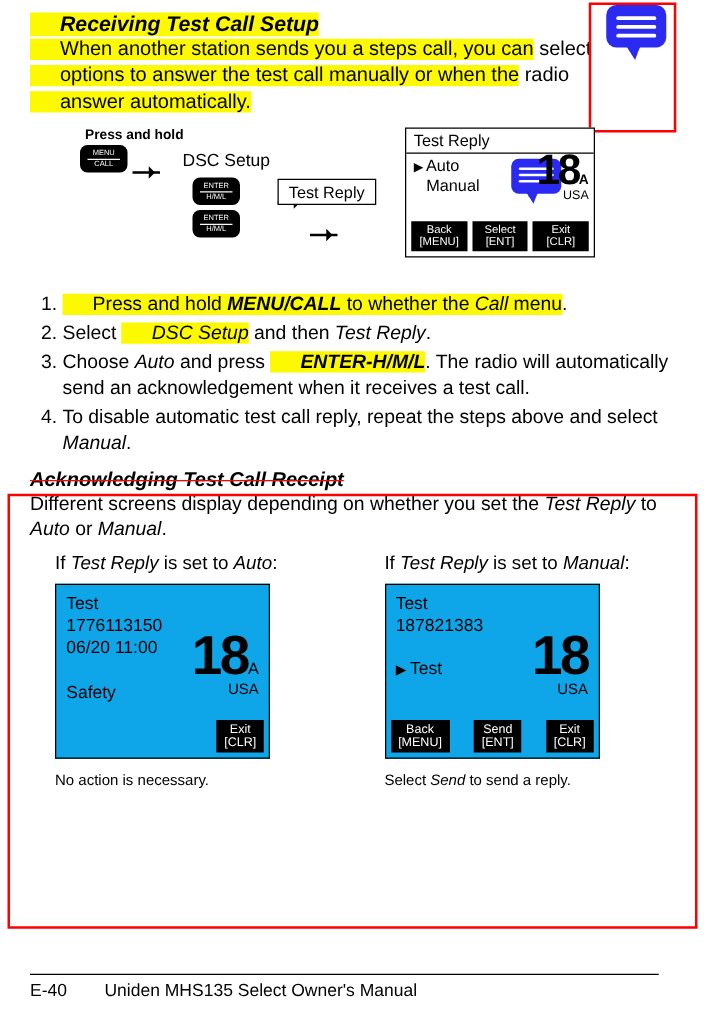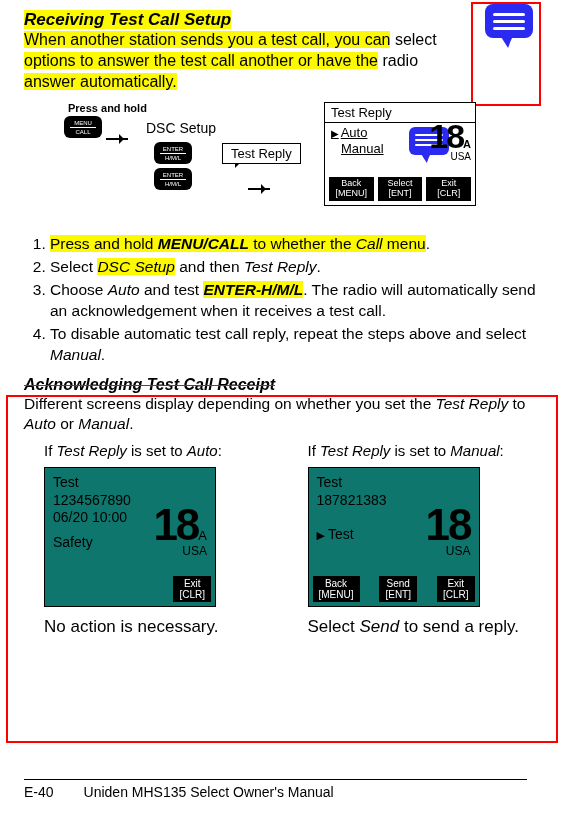--- a/index.html
+++ b/index.html
@@ -13,21 +13,21 @@
     font-family: Arial, Helvetica, sans-serif;
     font-size:15px;
     color:#000;
     position:relative;
     box-sizing:border-box;
   }
   .page{
     padding:10px 24px 0 24px;
     box-sizing:border-box;
   }
-  .hl{background:var(--hl);}
+  .hl{background:var(--hl);padding-left:24px;}
   .title{
     font-weight:bold;
     font-style:italic;
     font-size:17px;
   }
   .intro{
     font-size:16px;
     line-height:1.3;
     margin-bottom:10px;
   }
@@ -131,21 +131,21 @@
   }
   .lcd-header{
     font-size:13px; padding:2px 6px; border-bottom:1px solid #000;
   }
   .lcd-body{
     position:relative;
     height:48px;
     padding:2px 6px;
     font-size:13px;
   }
-  .lcd-body .opt{ line-height:1.2;text-decoration:underline; }
+  .lcd-body .opt{ line-height:1.2; }
   .lcd-body .tri{ font-size:10px; margin-right:2px; }
   .channel{
     position:absolute; right:4px; top:-4px;
     font-family: Arial, sans-serif;
     font-weight:bold;
   }
   .channel .big{ font-size:34px; line-height:1; letter-spacing:-2px;}
   .channel .sub{ font-size:11px; vertical-align:baseline;}
   .channel .usa{ display:block; font-size:10px; text-align:right; font-weight:normal; margin-top:-2px;}
   .lcd-buttons{
@@ -199,52 +199,52 @@
     margin-top:8px;
     padding-left:20px;
     align-items:center;
   }
   .col{ flex:1; }
   .col-cap{ font-size:15px; margin-bottom:8px; }
 
   .lcd-big{
     width:170px;
     border:1px solid #000;
-    background:#0f766e;
+    background:#0ea5e9;
   }
   .lcd-big .body{
     position:relative;
     padding:6px 8px 4px 8px;
     font-size:14px;
     height:108px;
     box-sizing:border-box;
   }
   .lcd-big .line{ line-height:1.25;}
   .lcd-big .channel2{
     position:absolute; right:8px; bottom:18px;
     text-align:right;
   }
   .lcd-big .channel2 .big{font-size:44px; font-weight:bold; line-height:0.9; letter-spacing:-2px;}
   .lcd-big .channel2 .sub{font-size:13px;}
   .lcd-big .channel2 .usa{font-size:12px; display:block; font-weight:normal;}
-  .lcd-big .safety{position:absolute; bottom:26px; left:8px;}
+  .lcd-big .safety{position:absolute; bottom:15px; left:8px;}
   .lcd-big .reply{position:absolute; bottom:34px; left:8px;}
 
   .lcd-big .btnrow{
     display:flex; justify-content:flex-end; gap:4px;
     padding:0 4px 4px 4px;
   }
   .lcd-big.manual .btnrow{ justify-content:space-between; }
   .lcd-big .btn{
     background:#000; color:#fff; font-size:10px; text-align:center;
     padding:2px 6px; line-height:1.1;
   }
   .lcd-big .btn span{display:block;}
 
-  .caption{font-size:17px; margin-top:10px;}
+  .caption{font-size:12px; margin-top:10px;}
 
   .footer{
     position:absolute;
     bottom:14px; left:24px; right:36px;
     border-top:1px solid #000;
     padding-top:4px;
     font-size:14px;
     display:flex;
     gap:30px;
   }
@@ -262,22 +262,22 @@
         <span></span>
       </div>
   </div>
 
   <div class="redbox" style="top:2px; right:22px; width:66px; height:100px;"></div>
 
   <div class="title">
     <span class="hl">Receiving Test Call Setup</span>
   </div>
   <div class="intro">
-    <span class="hl">When another station sends you a test call, you can</span><span> select </span><br>
-    <span class="hl">options to answer the test call another or have the</span><span> radio </span><br>
+    <span class="hl">When another station sends you a steps call, you can</span><span> select </span><br>
+    <span class="hl">options to answer the test call manually or when the</span><span> radio </span><br>
     <span class="hl">answer automatically.</span>
   </div>
 
   <div class="flow">
     <div class="press-hold">Press and hold</div>
     <div class="menu-btn">
       <span>MENU</span>
       <span style="height:1px;background:#fff;width:70%;margin:1px 0;"></span>
       <span>CALL</span>
     </div>
@@ -335,21 +335,21 @@
   </div>
 
   <ol class="steps">
     <li>
       <span class="hl"><span>Press and hold </span><span class="bi">MENU/CALL</span><span> to whether the </span><span class="it">Call</span><span> menu</span></span><span>.</span>
     </li>
     <li>
       <span>Select </span><span class="hl it">DSC Setup</span><span> and then </span><span class="it">Test Reply</span><span>.</span>
     </li>
     <li>
-      <span>Choose </span><span class="it">Auto</span><span> and test </span><span class="hl bi">ENTER-H/M/L</span><span>. The radio will automatically send an acknowledgement when it receives a test call.</span>
+      <span>Choose </span><span class="it">Auto</span><span> and press </span><span class="hl bi">ENTER-H/M/L</span><span>. The radio will automatically send an acknowledgement when it receives a test call.</span>
     </li>
     <li>
       <span>To disable automatic test call reply, repeat the steps above and select </span><span class="it">Manual</span><span>.</span>
     </li>
   </ol>
 
   <div class="subhead">Acknowledging Test Call Receipt</div>
   <div style="font-size:15.5px; line-height:1.3;">
     <span>Different screens display depending on whether you set the </span><span class="it">Test Reply</span><span> to </span><span class="it">Auto</span><span> or </span><span class="it">Manual</span><span>.</span>
   </div>
@@ -357,22 +357,22 @@
   <div class="redbox" style="top:395px; left:6px; width:548px; height:344px;"></div>
 
   <div class="twocol">
     <div class="col">
       <div class="col-cap">
         <span>If </span><span class="it">Test Reply</span><span> is set to </span><span class="it">Auto</span><span>:</span>
       </div>
       <div class="lcd-big">
         <div class="body">
           <div class="line">Test</div>
-          <div class="line">1234567890</div>
-          <div class="line">06/20  10:00</div>
+          <div class="line">1776113150</div>
+          <div class="line">06/20  11:00</div>
           <div class="safety">Safety</div>
           <div class="channel2">
             <div><span class="big">18</span><span class="sub">A</span></div>
             <span class="usa">USA</span>
           </div>
         </div>
         <div class="btnrow">
           <div class="btn">
               <span>Exit</span>
               <span>[CLR]</span>

